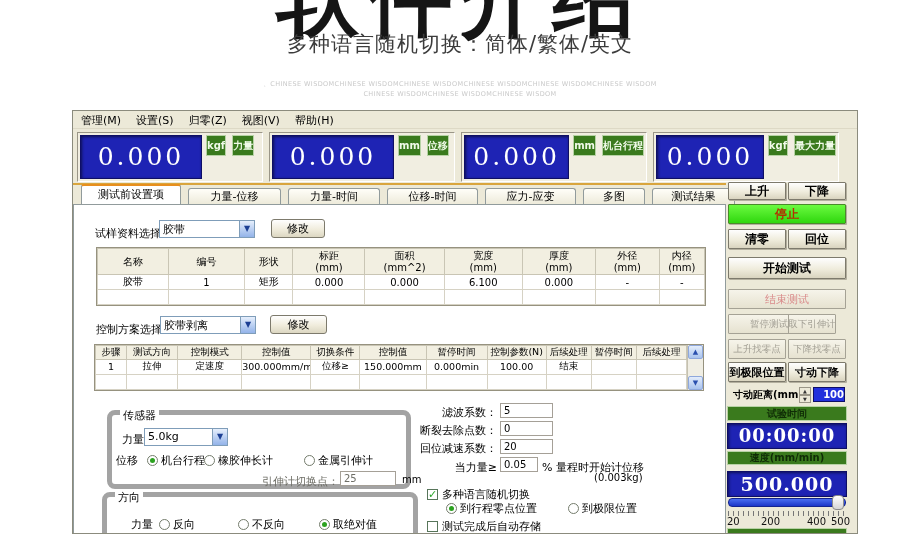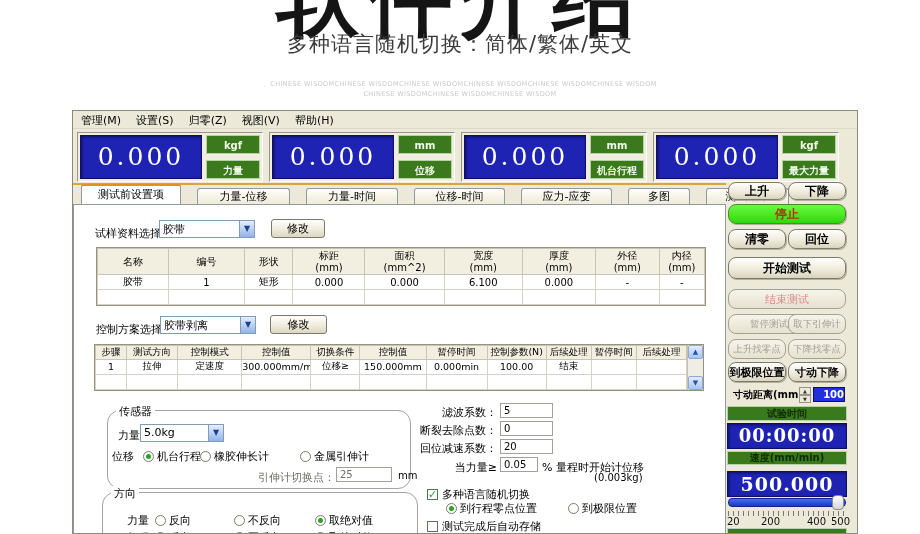--- a/index.html
+++ b/index.html
@@ -26,28 +26,28 @@
   .menu-item { cursor:default; }
 
   
   .disprow { position:absolute; left:4px; top:21px; display:flex; gap:6px; }
   .dgroup { width:186px; height:50px; border:1px solid; border-color:#9a9687 #ffffff #ffffff #9a9687;
     background:#f1eee1; padding:2px; display:flex; gap:4px; }
   .dval { width:122px; height:44px; background:#1e23b4; border:1px solid #0e0e66;
     box-shadow: inset 1px 1px 3px rgba(0,0,0,.55); color:#fff;
     font-family:"DejaVu Serif", serif; font-size:25px; text-align:center;
     line-height:42px; letter-spacing:3px; }
-  .dlabels { display:flex; flex-direction:column; gap:6px; flex:1;border-radius:20px; }
+  .dlabels { display:flex; flex-direction:row; gap:6px; flex:1;border-radius:20px; }
   .dunit,.dname { height:21px; background:#3a7a1d; border:1px solid #b7d2a5;
     color:#f0fae8; font-size:10px; font-weight:bold; text-align:center; line-height:19px;
     overflow:hidden; white-space:nowrap; }
 
   
   .goldline { position:absolute; left:0; top:72px; width:653px; height:2px; background:#d9a53e; }
-  .tabs { position:absolute; left:8px; top:73px; height:21px; display:flex; gap:16px; align-items:flex-end; }
+  .tabs { position:absolute; left:8px; top:73px; height:21px; display:flex; gap:7px; align-items:flex-end; }
   .tab { background:linear-gradient(#fffef8,#ece9d8); border:1px solid #919b9c; border-bottom:none;
     border-radius:3px 3px 0 0; font-size:11px; text-align:center; height:17px; line-height:16px;
     color:#000; overflow:hidden; white-space:nowrap; }
   .tab.active { background:#fff; height:21px; border-top:2px solid #e78f1e; line-height:18px; }
 
   
   .content { position:absolute; left:0; top:93px; width:653px; height:331px;
     background:#fff; border:1px solid #919b9c; overflow:hidden; font-size:11px; color:#000; }
   .ca { position:absolute; }
   .lbl { font-size:11px; color:#000; white-space:nowrap; }
@@ -66,41 +66,41 @@
   .tbl th { background:#f2efe1; font-weight:normal; font-size:10px; white-space:pre-line;
     border:1px solid #c9c5b4; line-height:1.15; padding:1px 0; }
   .tbl td { border:1px solid #d6d2c4; font-size:10px; text-align:center; height:15px;
     padding:0; overflow:hidden; white-space:nowrap; }
   .t2wrap { display:flex; }
   .vscroll { width:16px; background:#f0eee4; border-left:1px solid #c5c1b0;
     display:flex; flex-direction:column; justify-content:space-between; }
   .sbtn { height:14px; background:linear-gradient(#e4edfb,#a9c3ee); border:1px solid #8fa8dc;
     border-radius:2px; color:#2a4fae; font-size:7px; text-align:center; line-height:13px; }
 
-  .grp { position:absolute; border:1px solid #a3a3a3; border-radius:13px; }
+  .grp { position:absolute; border:5px solid #a3a3a3; border-radius:8px; }
   .legend { position:absolute; top:-7px; left:8px; background:#fff; padding:0 3px; font-size:11px; }
 
   .rdo { display:inline-block; width:11px; height:11px; border:1px solid #747c6c; border-radius:50%;
     background:#fff; vertical-align:-2px; margin-right:3px; position:relative; }
   .rdo.on::after { content:""; position:absolute; left:2px; top:2px; width:5px; height:5px;
     border-radius:50%; background:#2ca220; }
   .chk { display:inline-block; width:11px; height:11px; border:1px solid #57755a; background:#fff;
     vertical-align:-2px; margin-right:4px; position:relative; }
   .chk.on::after { content:"✓"; position:absolute; left:0; top:-2px; font-size:11px;
     color:#28a428; font-weight:bold; }
 
   .inp { border:1px solid #a5a097; background:#fff; font-size:10px; padding:0 3px;
     height:15px; line-height:14px; overflow:hidden; white-space:nowrap; }
   .rt { text-align:right; }
   .gray { color:#6e6e66; }
 
   
   .rpanel { position:absolute; left:652px; top:70px; width:134px; height:354px; }
   .pbtn { position:absolute; background:linear-gradient(#fefefe,#efecdc 55%,#d9d4bf);
-    border:1px solid #7d7a6c; border-radius:8px; font-size:12px; font-weight:bold; color:#000;
+    border:1px solid #7d7a6c; border-radius:1px; font-size:12px; font-weight:bold; color:#000;
     text-align:center; display:flex; align-items:center; justify-content:center;
     box-shadow:1px 1px 0 #b3af9e; white-space:nowrap; overflow:hidden; }
   .pbtn.sm { font-size:9.5px; }
   .pbtn.dis { color:#a09d92; font-weight:normal; box-shadow:none;
     background:linear-gradient(#f6f4ea,#e6e2d0); border-color:#a5a295; }
   .pbtn.stop { background:linear-gradient(#6bfa40,#2fd70e); color:#b23000; border-color:#4a8a2a; }
   .pbtn.endtest { color:#d98a8a; font-weight:normal; box-shadow:none;
     background:linear-gradient(#f6f4ea,#e6e2d0); border-color:#a5a295; font-size:11px; }
   .ghdr { position:absolute; background:#3a7a1d; border:1px solid #b7d2a5; color:#0f2c06;
     font-size:10px; font-weight:bold; text-align:center; overflow:hidden; white-space:nowrap; }
@@ -396,21 +396,21 @@
 
     <div class="rpanel">
       <div class="pbtn" style="left:3px;top:1px;width:58px;height:18px">上升</div>
       <div class="pbtn" style="left:63px;top:1px;width:58px;height:18px">下降</div>
       <div class="pbtn stop" style="left:3px;top:23px;width:118px;height:20px">停止</div>
       <div class="pbtn" style="left:3px;top:48px;width:58px;height:20px">清零</div>
       <div class="pbtn" style="left:63px;top:48px;width:58px;height:20px">回位</div>
       <div class="pbtn endtest" style="left:3px;top:108px;width:118px;height:20px">结束测试</div>
       <div class="pbtn" style="left:3px;top:76px;width:118px;height:22px">开始测试</div>
       <div class="pbtn dis sm" style="left:3px;top:133px;width:82px;height:20px">暂停测试</div>
-      <div class="pbtn dis sm" style="left:63px;top:133px;width:58px;height:20px">取下引伸计</div>
+      <div class="pbtn dis sm" style="left:63px;top:133px;width:48px;height:20px">取下引伸计</div>
       <div class="pbtn dis sm" style="left:3px;top:158px;width:58px;height:20px">上升找零点</div>
       <div class="pbtn dis sm" style="left:63px;top:158px;width:58px;height:20px">下降找零点</div>
       <div class="pbtn" style="left:3px;top:181px;width:58px;height:20px;font-size:11px">到极限位置</div>
       <div class="pbtn" style="left:63px;top:181px;width:58px;height:20px;font-size:11px">寸动下降</div>
 
       <div class="joglbl" style="left:8px;top:207px">寸动距离(mm)</div>
       <div class="spin" style="left:74px;top:206px">
         <span>▲</span>
         <span>▼</span>
       </div>

